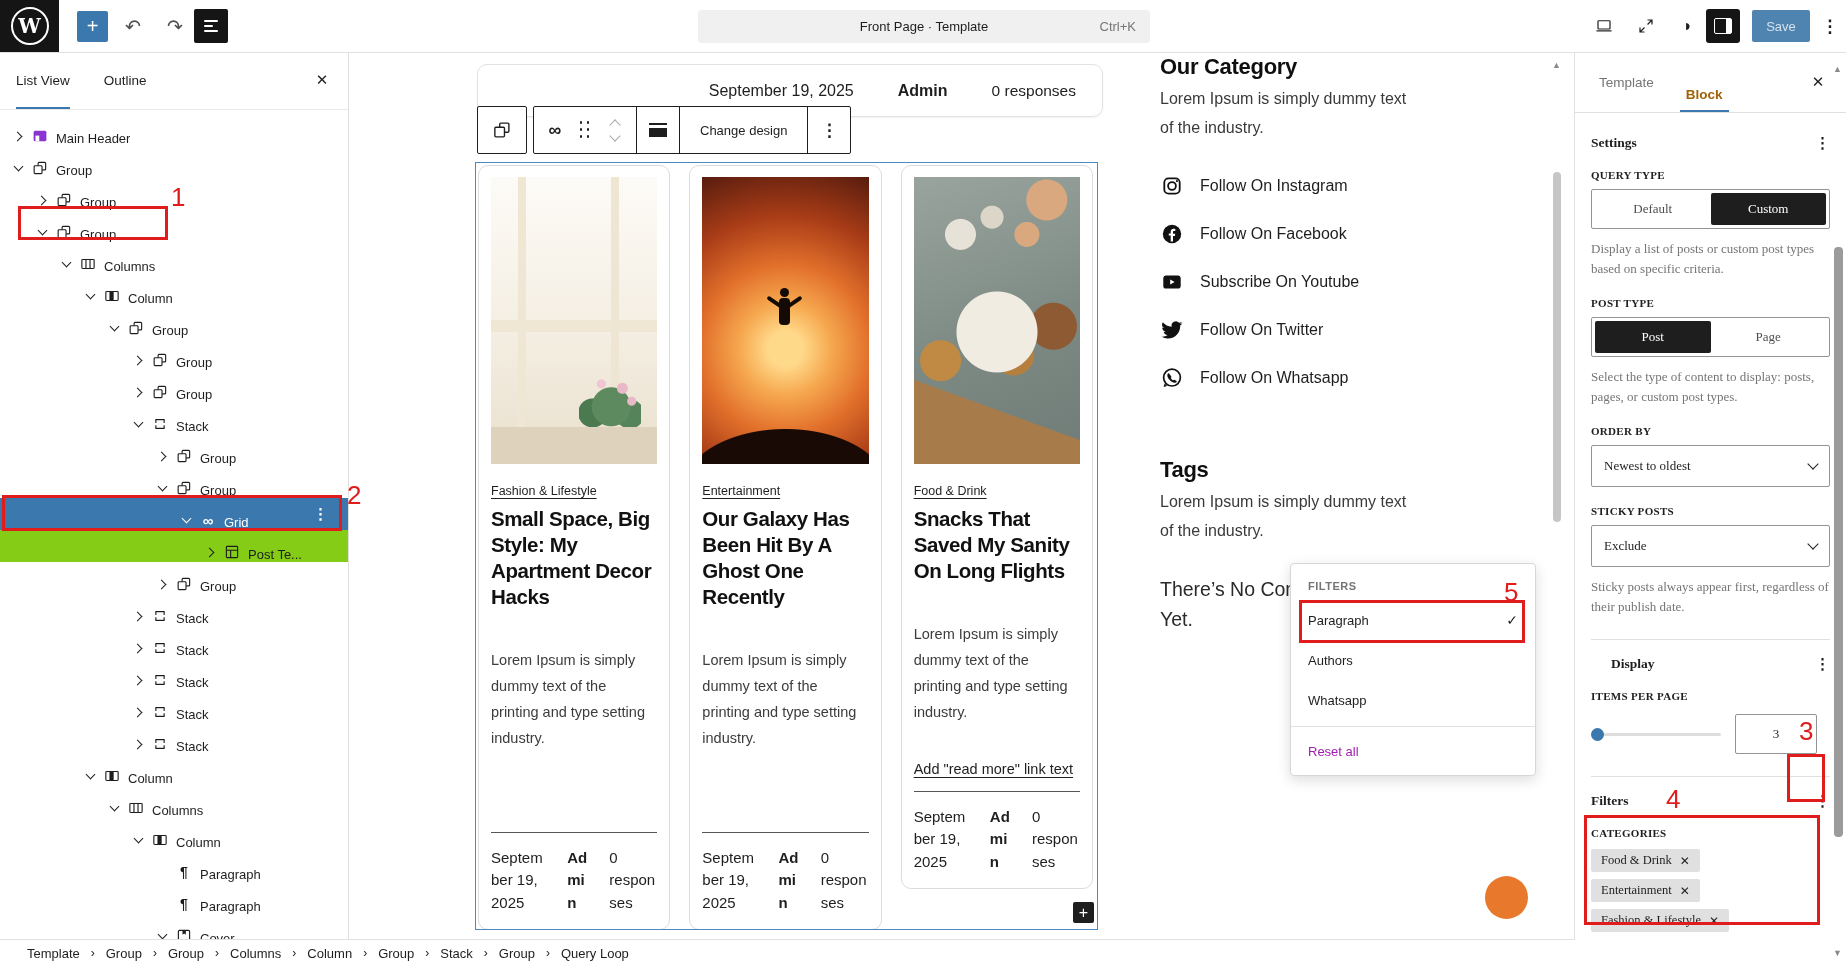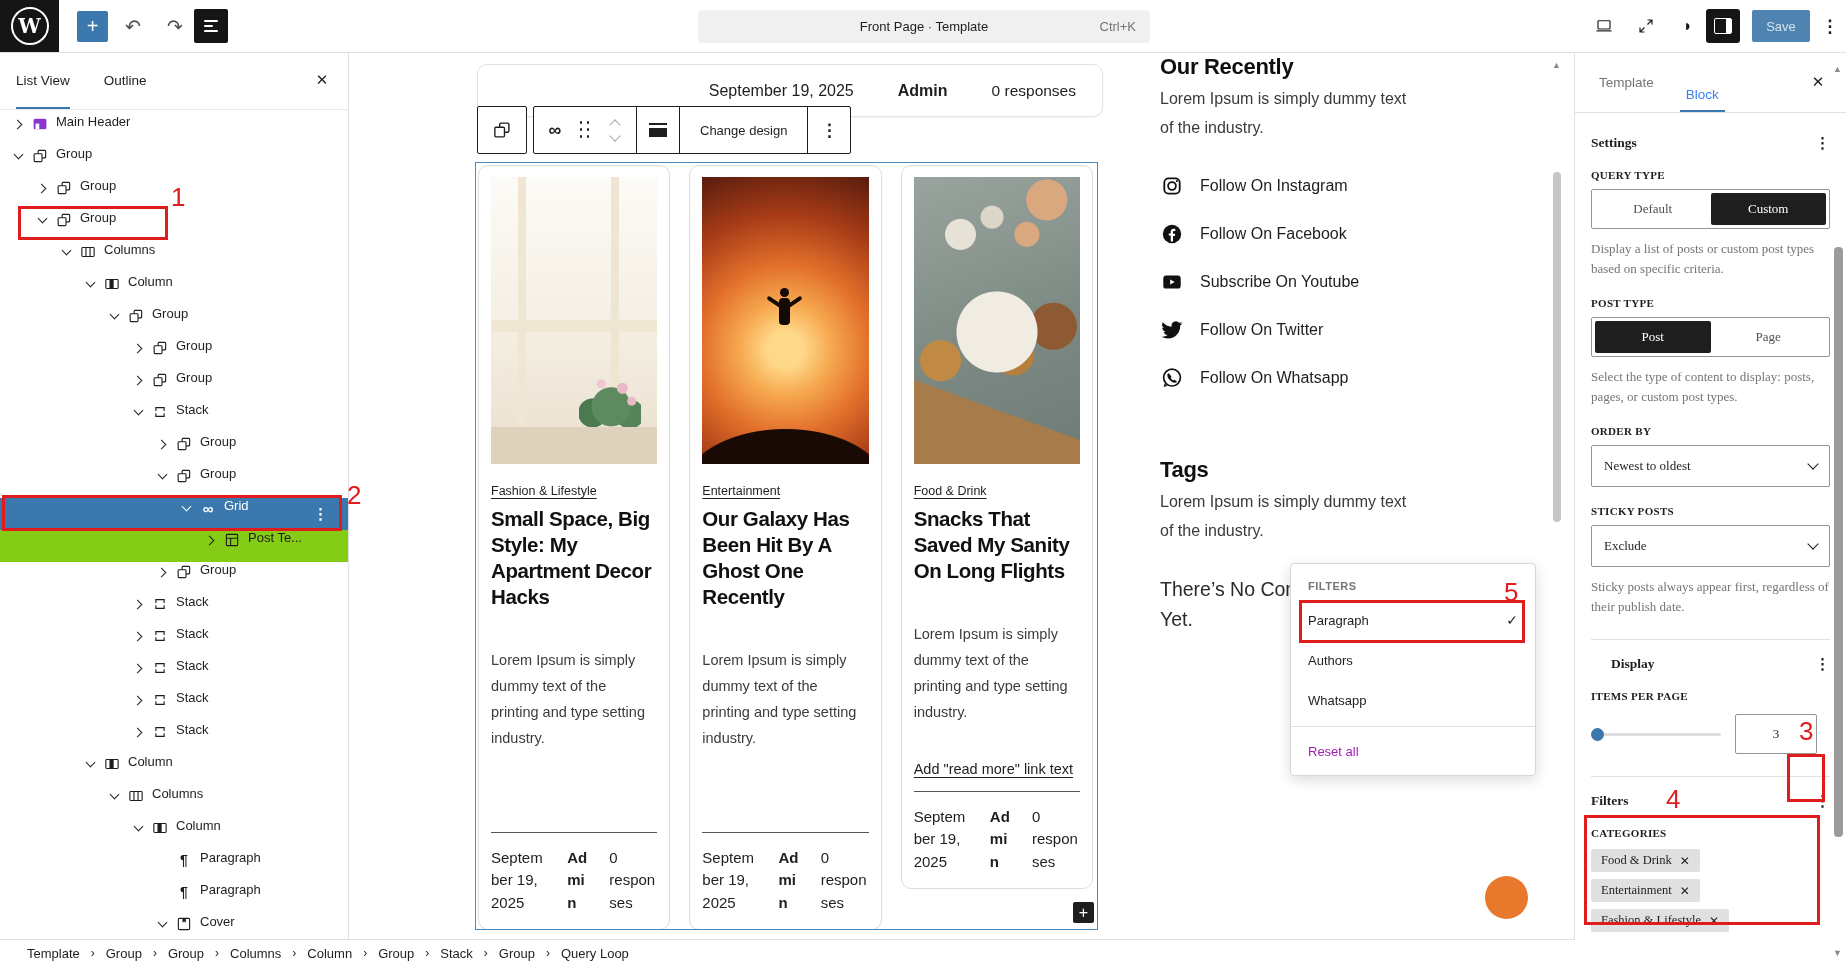--- a/index.html
+++ b/index.html
@@ -26,21 +26,21 @@
   .save-btn{position:absolute;left:1752px;top:10px;width:58px;height:32px;background:#4f83b0;border-radius:2px;border:none;
             color:#d4e2ef;font-size:13px;display:flex;align-items:center;justify-content:center;}
   .kebab{color:#1e1e1e;font-size:17px;font-weight:bold;letter-spacing:0;line-height:1;}
   
   .sidebar{position:absolute;top:52px;left:0;width:348px;bottom:26px;background:#fff;border-right:1px solid #e0e0e0;z-index:30;overflow:hidden;}
   .sb-header{height:57px;border-bottom:1px solid #e8e8e8;position:relative;display:flex;align-items:center;padding:0 16px;gap:34px;}
   .sb-tab{font-size:13.5px;color:#1e1e1e;height:100%;display:flex;align-items:center;position:relative;}
   .sb-tab.active::after{content:"";position:absolute;left:0;right:0;bottom:0;height:2px;background:#3a78ad;}
   .sb-close{position:absolute;right:14px;top:16px;width:24px;height:24px;display:flex;align-items:center;justify-content:center;font-size:15px;color:#1e1e1e;}
   .tree{padding-top:4px;}
-  .lv-row{height:32px;display:flex;align-items:flex-start;font-size:13px;color:#1e1e1e;position:relative;}
+  .lv-row{height:32px;display:flex;align-items:flex-end;font-size:13px;color:#1e1e1e;position:relative;}
   .lv-row.selected{background:#3a78ad;color:#fff;}
   .lv-row.highlighted{background:#84cc16;}
   .expander{width:20px;height:20px;display:flex;align-items:center;justify-content:center;flex:0 0 20px;}
   .expander.collapsed::before,.expander.expanded::before{content:"";width:6px;height:6px;border-right:1.6px solid currentColor;border-bottom:1.6px solid currentColor;display:block;}
   .expander.collapsed::before{transform:rotate(-45deg);margin-left:-2px;}
   .expander.expanded::before{transform:rotate(45deg);margin-top:-3px;}
   .tree-icon{width:24px;height:20px;display:flex;align-items:center;justify-content:center;flex:0 0 24px;}
   .tree-icon svg{display:block;}
   .glyph-icon{font-size:15px;font-weight:bold;line-height:1;}
   .lv-label{margin-left:4px;white-space:nowrap;overflow:hidden;text-overflow:ellipsis;}
@@ -141,21 +141,21 @@
   .popup-reset{height:48px;display:flex;align-items:center;padding:0 17px;font-size:13px;color:#a21caf;}
   
   .cv-scroll-arrow{position:absolute;left:1204px;top:8px;font-size:9px;color:#8a8a8a;z-index:8;}
   .cv-scroll-thumb{position:absolute;left:1205px;top:120px;width:8px;height:350px;background:#c6c6c6;border-radius:4px;z-index:8;}
   
   .fab{position:absolute;left:1137px;top:824px;width:43px;height:43px;border-radius:50%;background:#e8792c;z-index:15;}
   
   .panel{position:absolute;top:52px;right:0;width:271px;bottom:0;background:#fff;border-left:1px solid #e0e0e0;z-index:30;overflow:hidden;}
   .pn-tabs{height:60px;border-bottom:1px solid #e0e0e0;display:flex;align-items:stretch;padding:0 8px;position:relative;}
   .pn-tab{padding:0 16px;display:flex;align-items:center;font-size:13.5px;color:#757575;position:relative;}
-  .pn-tab.active{color:#3b82f6;font-weight:400;margin-top:24px;}
+  .pn-tab.active{color:#a16207;font-weight:700;margin-top:24px;}
   .pn-tab.active::after{content:"";position:absolute;left:10px;right:10px;bottom:0;height:2px;background:#3a78ad;}
   .pn-close{position:absolute;right:16px;top:18px;width:24px;height:24px;display:flex;align-items:center;justify-content:center;font-size:15px;color:#1e1e1e;}
   .pn-body{padding:0 16px;font-family:Liberation Serif, serif;}
   .pn-sec-head{display:flex;align-items:center;justify-content:space-between;margin-top:22px;}
   .pn-sec-title{font-size:13.5px;font-weight:600;}
   .pn-label{font-size:11px;font-weight:600;letter-spacing:.3px;margin-top:18px;color:#1e1e1e;}
   .toggle-group{margin-top:8px;height:40px;border:1px solid #949494;border-radius:2px;display:flex;padding:3px;box-sizing:border-box;}
   .tg-opt{flex:1;display:flex;align-items:center;justify-content:center;font-size:13px;color:#4f4f4f;border-radius:2px;}
   .tg-opt.selected{background:#1e1e1e;color:#fff;}
   .pn-help{margin-top:10px;font-size:13px;line-height:20px;color:#757575;}
@@ -589,21 +589,21 @@
         <div class="card-foot">
           <div class="f-date">September 19, 2025</div>
           <div class="f-author">Admin</div>
           <div class="f-resp">0 responses</div>
         </div>
       </article>
     </div>
   <div class="plus-btn">+</div>
 
   <div class="widgets">
-    <div class="w-heading" style="margin-top:2px;">Our Recently</div>
+    <div class="w-heading" style="margin-top:2px;">Our Category</div>
     <div class="w-text">Lorem Ipsum is simply dummy text of the industry.</div>
     <div class="social" id="social">
         <div class="social-row">
           <span>
             <svg width="24" height="24" viewBox="0 0 24 24" fill="none" stroke="#111" stroke-width="1.8">
               <rect x="4.3" y="4.3" width="15.4" height="15.4" rx="4.2"></rect>
               <circle cx="12" cy="12" r="3.9"></circle>
               <circle cx="16.9" cy="7.1" r="1.1" fill="#111" stroke="none"></circle>
             </svg>
           </span>

